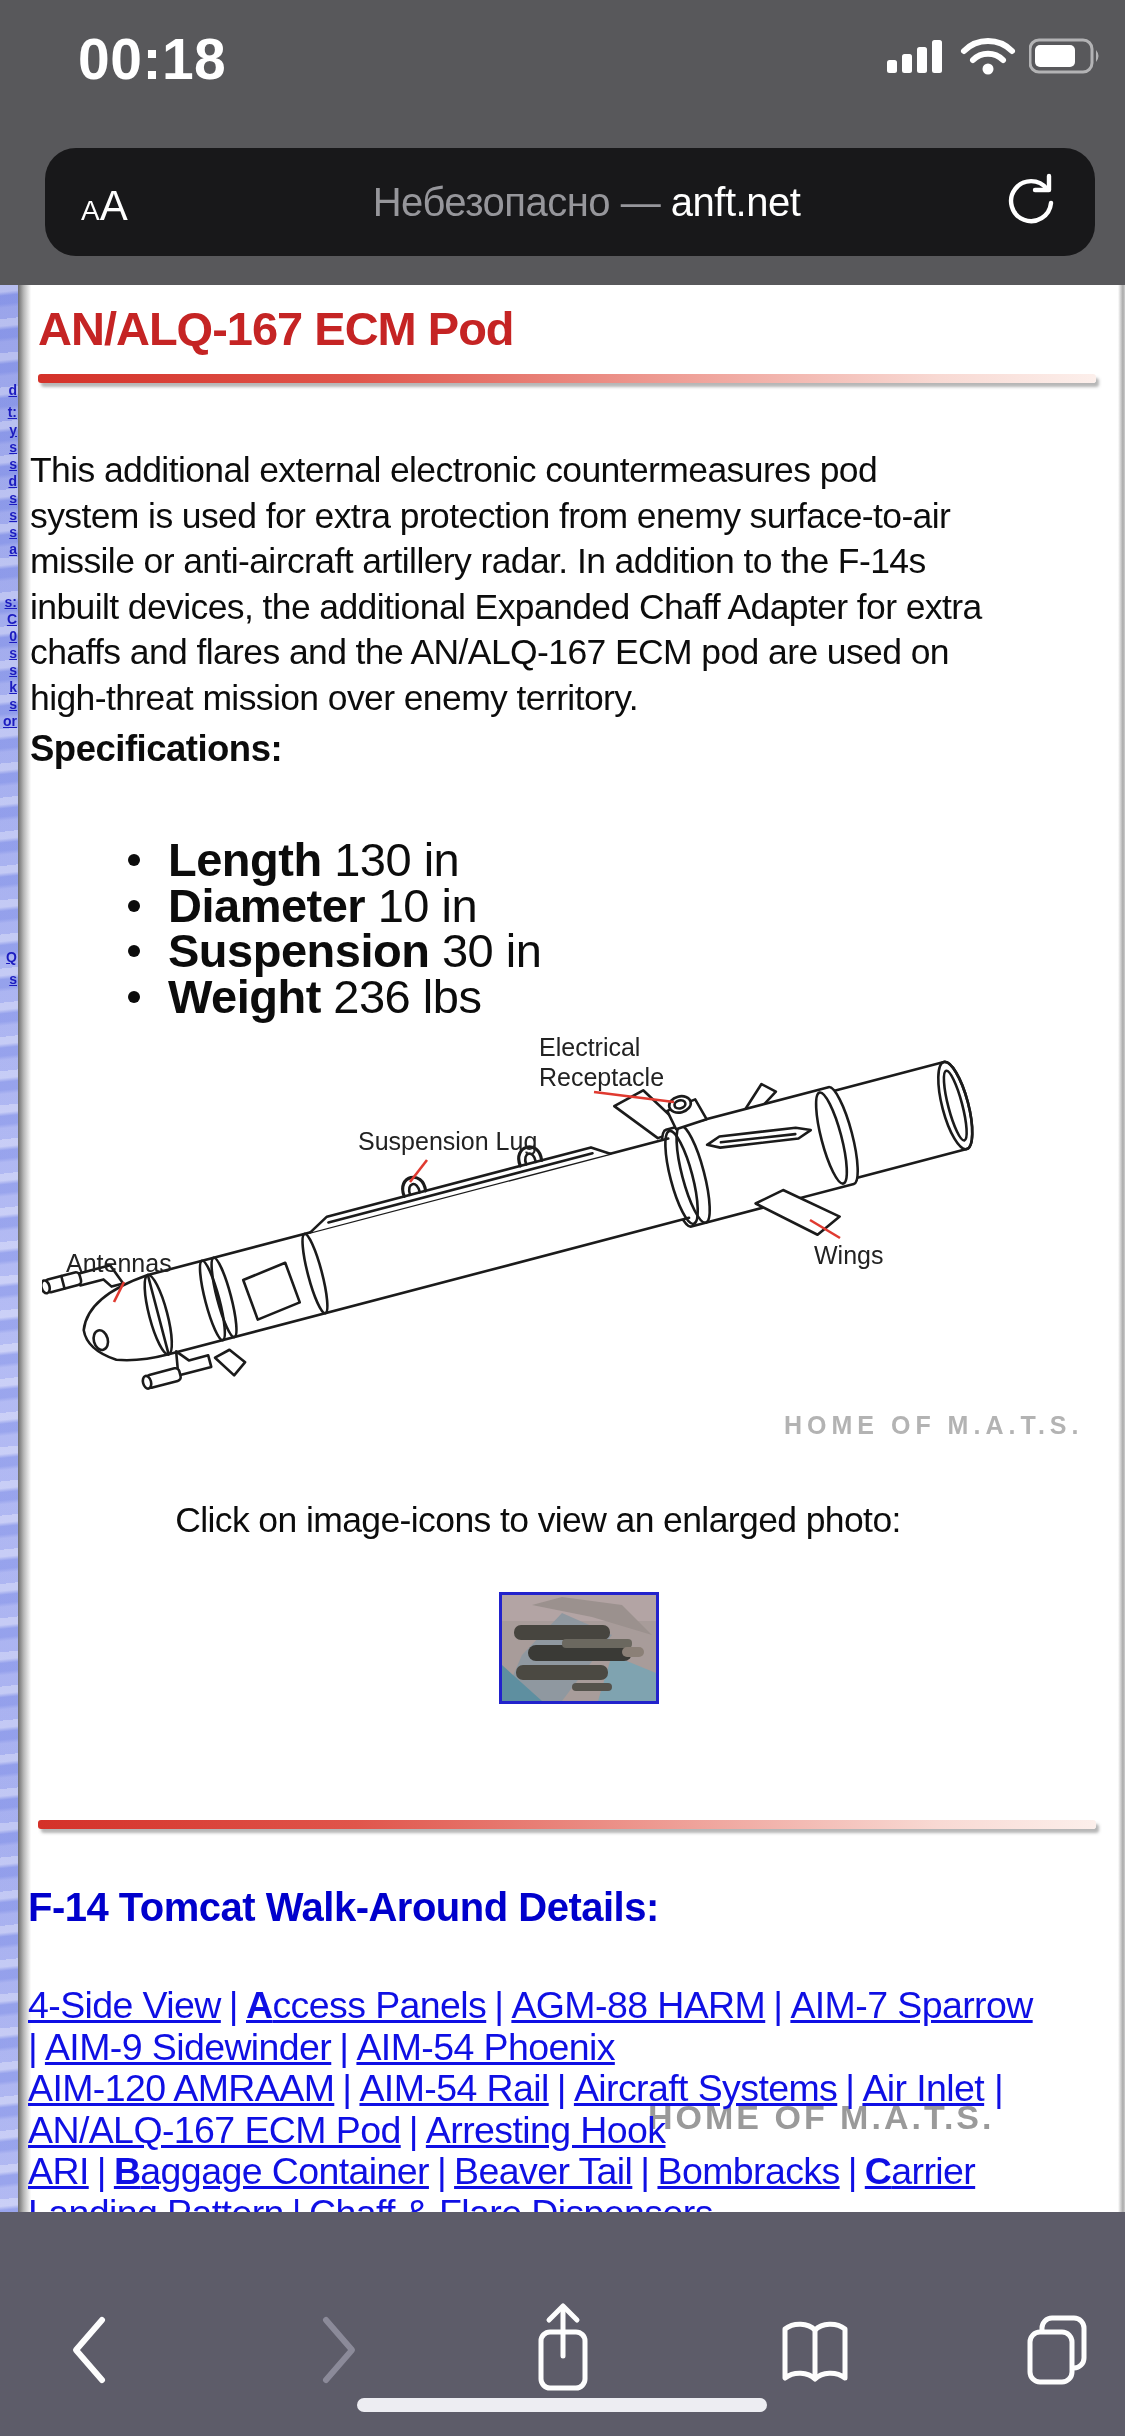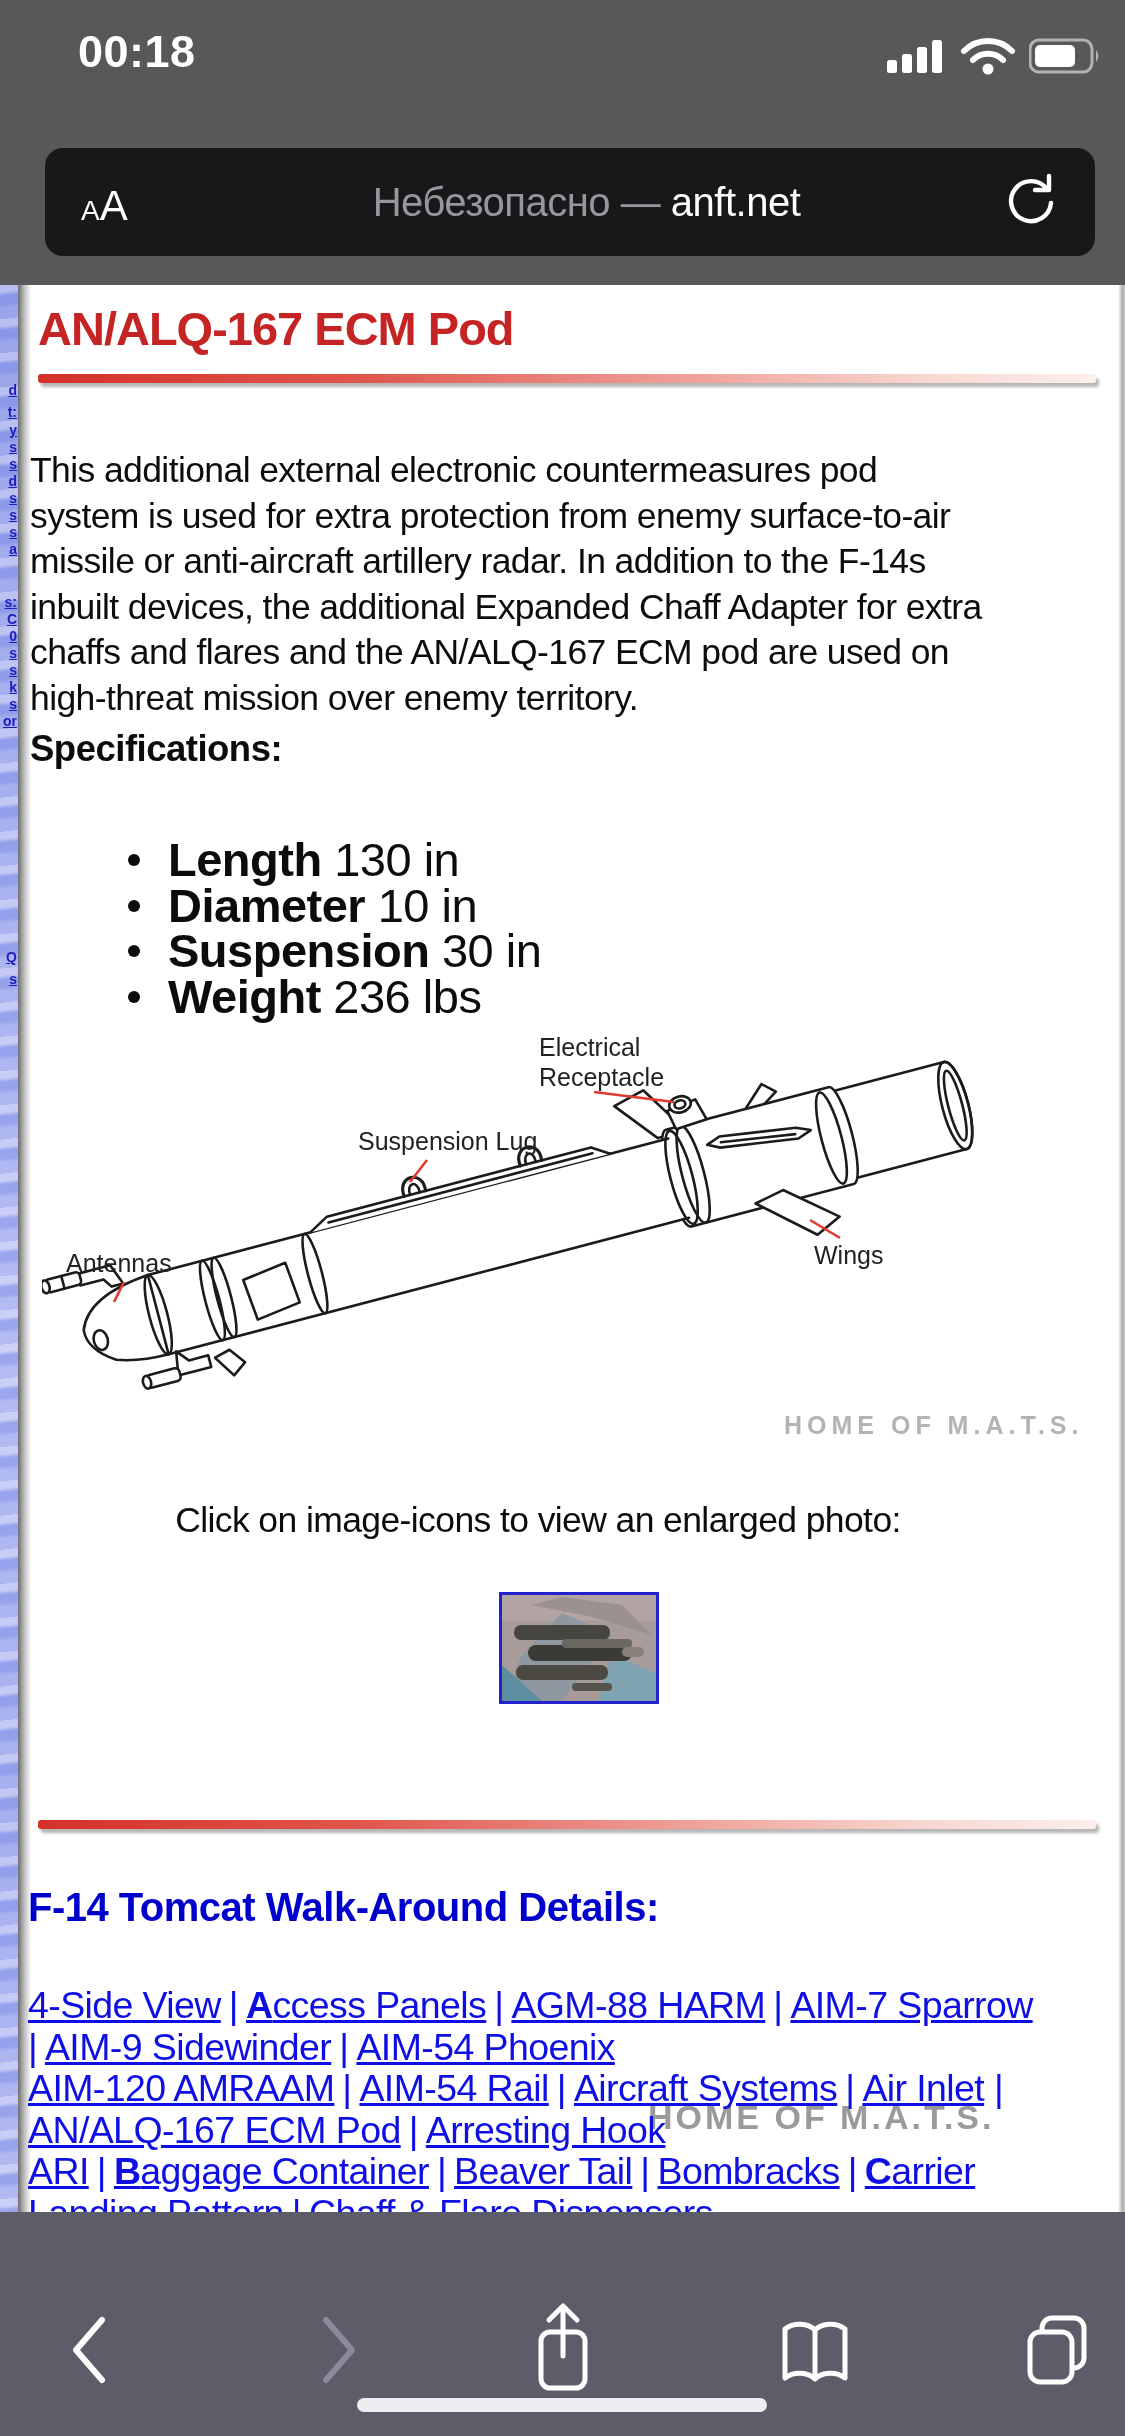--- a/index.html
+++ b/index.html
@@ -1,23 +1,23 @@
 <!DOCTYPE html>
 <html><head>
 <meta charset="utf-8">
 <style>
   html,body{margin:0;padding:0;background:#000;}
   .screen{position:relative;width:1125px;height:2436px;overflow:hidden;
     font-family:"Liberation Sans",sans-serif;background:#fff;}
 
   
   .top-chrome{position:absolute;top:0;left:0;width:1125px;height:285px;background:#58585b;}
-  .time{position:absolute;left:78px;top:26px;color:#fff;font-size:45px;font-weight:600;letter-spacing:.5px;}
+  .time{position:absolute;left:78px;top:26px;color:#fff;font-size:57px;font-weight:600;letter-spacing:.5px;}
   .status-icons{position:absolute;right:22px;top:36px;display:flex;align-items:center;gap:12px;}
-  .addr-pill{position:absolute;left:45px;top:148px;width:1050px;height:108px;border-radius:18px;
+  .addr-pill{position:absolute;left:45px;top:148px;width:1050px;height:108px;border-radius:31px;
     background:#18181a;display:flex;align-items:center;}
   .reader-btn{position:absolute;left:36px;bottom:26px;color:#fff;}
   .reader-btn .a-sm{font-size:28px;}
   .reader-btn .a-lg{font-size:42px;}
   .addr-text{position:absolute;left:0;right:0;text-align:center;font-size:40px;letter-spacing:-.5px;}
   .addr-text .sec{color:#96969b;margin-left:33px;}
   .addr-text .host{color:#fff;}
   .reload{position:absolute;right:34px;top:24px;}
 
   

